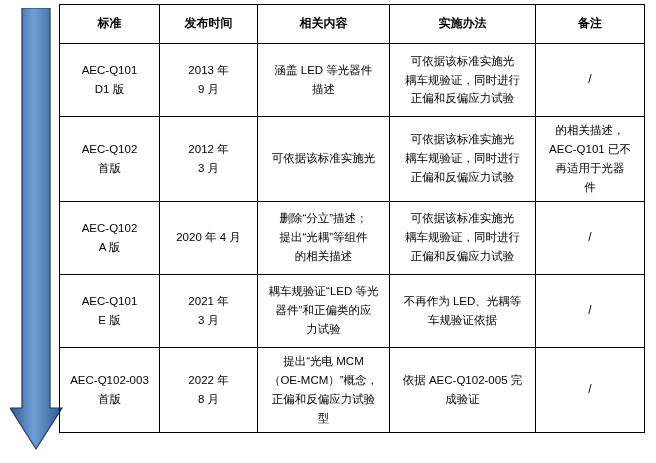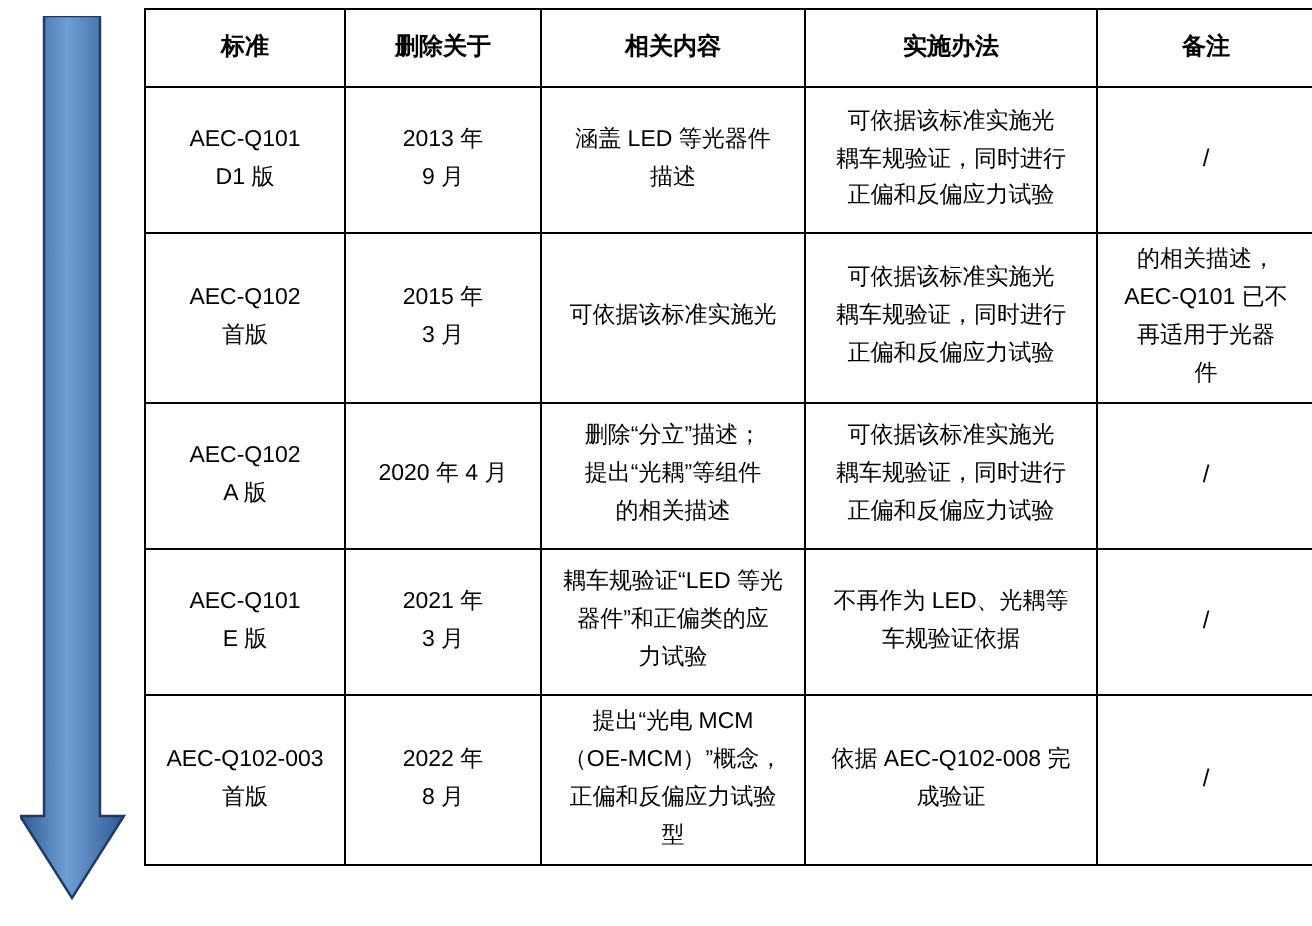--- a/index.html
+++ b/index.html
@@ -25,21 +25,21 @@
     left: 10px;
     top: 8px;
     width: 56px;
     height: 445px;
   }
   .arrow-svg { display: block; }
 
   
   .table-wrap {
     position: absolute;
-    left: 72px;
+    left: 59px;
     top: 4px;
     width: 585px;
   }
   table.spec {
     border-collapse: collapse;
     width: 585px;
     table-layout: fixed;
   }
   table.spec td, table.spec th {
     border: 1px solid #000000;
@@ -90,21 +90,21 @@
       <colgroup>
         <col class="col-std">
         <col class="col-date">
         <col class="col-rel">
         <col class="col-impl">
         <col class="col-remark">
       </colgroup>
       <thead>
         <tr>
           <th>标准</th>
-          <th>删除关于</th>
+          <th>发布时间</th>
           <th>相关内容</th>
           <th>实施办法</th>
           <th>备注</th>
         </tr>
       </thead>
       <tbody>
 
         <tr>
           <td>
             <span class="cell-line">AEC-Q101</span>
@@ -127,21 +127,21 @@
             <span class="cell-line slash">/</span>
           </td>
         </tr>
 
         <tr>
           <td>
             <span class="cell-line">AEC-Q102</span>
             <span class="cell-line">首版</span>
           </td>
           <td>
-            <span class="cell-line">2015 年</span>
+            <span class="cell-line">2012 年</span>
             <span class="cell-line">3 月</span>
           </td>
           <td>
             <span class="cell-line">可依据该标准实施光</span>
           </td>
           <td>
             <span class="cell-line">可依据该标准实施光</span>
             <span class="cell-line">耦车规验证，同时进行</span>
             <span class="cell-line">正偏和反偏应力试验</span>
           </td>
@@ -208,21 +208,21 @@
             <span class="cell-line">2022 年</span>
             <span class="cell-line">8 月</span>
           </td>
           <td>
             <span class="cell-line">提出“光电 MCM</span>
             <span class="cell-line">（OE-MCM）”概念，</span>
             <span class="cell-line">正偏和反偏应力试验</span>
             <span class="cell-line">型</span>
           </td>
           <td>
-            <span class="cell-line">依据 AEC-Q102-008 完</span>
+            <span class="cell-line">依据 AEC-Q102-005 完</span>
             <span class="cell-line">成验证</span>
           </td>
           <td>
             <span class="cell-line slash">/</span>
           </td>
         </tr>
       </tbody>
     </table>
   </div>
 

